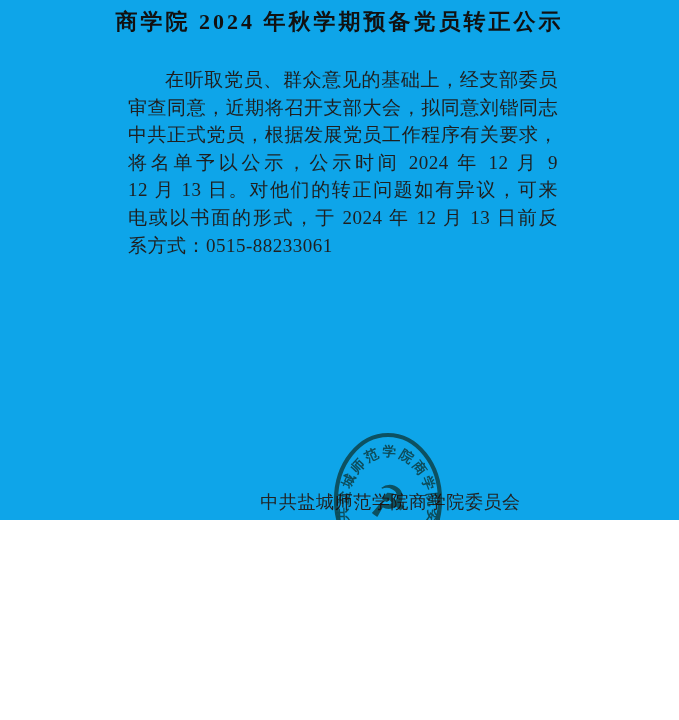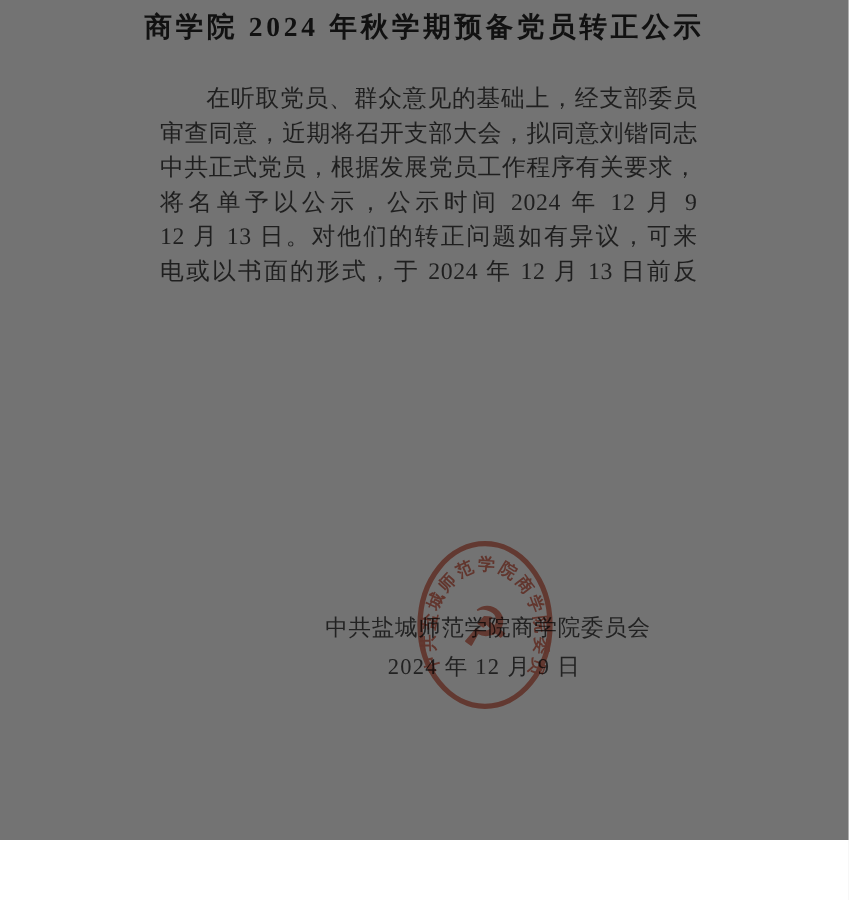--- a/index.html
+++ b/index.html
@@ -1,20 +1,20 @@
 <!DOCTYPE html>
 <html><head>
 <meta charset="utf-8">
 <style>
   html, body { margin: 0; padding: 0; background: #ffffff; }
   .page {
     position: relative;
     width: 679px;
-    height: 672px;
-    background: #737373;
+    height: 520px;
+    background: #0ea5e9;
     overflow: hidden;
     font-family: "Liberation Serif", "DejaVu Serif", serif;
     color: #1c1c1c;
   }
   .doc-title {
     position: absolute;
     top: 7px;
     left: 0;
     width: 100%;
     text-align: center;
@@ -85,20 +85,21 @@
 
   <div class="doc-title">商学院 2024 年秋学期预备党员转正公示</div>
 
   <div class="doc-body">
     <div class="body-line first">在听取党员、群众意见的基础上，经支部委员会</div>
     <div class="body-line">审查同意，近期将召开支部大会，拟同意刘锴同志转为</div>
     <div class="body-line">中共正式党员，根据发展党员工作程序有关要求，现</div>
     <div class="body-line">将名单予以公示，公示时间 2024 年 12 月 9 日-2024 年</div>
     <div class="body-line">12 月 13 日。对他们的转正问题如有异议，可来人、来</div>
     <div class="body-line">电或以书面的形式，于 2024 年 12 月 13 日前反映，联</div>
+    <div class="body-line last">系方式：0515-88233061</div>
   </div>
 
   <div class="signature-line">中共盐城师范学院商学院委员会</div>
 
   <div class="date-line">2024 年 12 月 9 日</div>
 
   <svg class="seal" viewBox="0 0 120 144">
 
     <ellipse cx="60" cy="72" rx="52" ry="65" fill="none" stroke="#d2604a" stroke-width="4.2"></ellipse>
 

